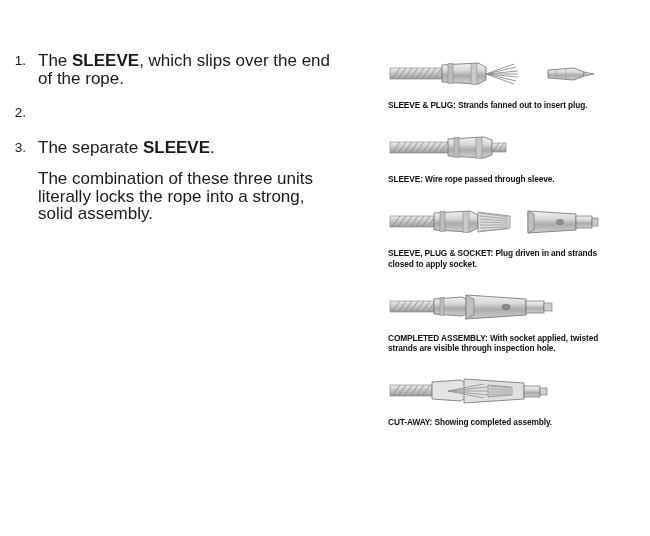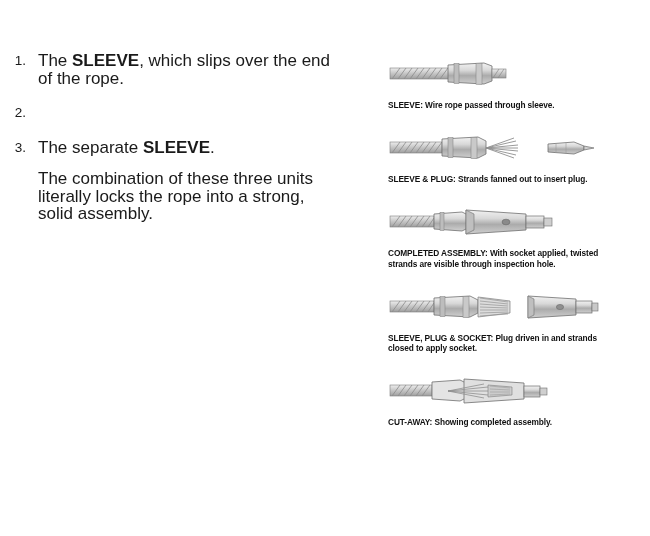--- a/index.html
+++ b/index.html
@@ -108,20 +108,59 @@
     <div class="list-item">
       <div class="list-num">3.</div>
       <div class="list-body"><span>The separate </span><b>SLEEVE</b><span>.</span>
         <div class="sub-para">The combination of these three units literally locks the rope into a strong, solid assembly.</div>
       </div>
     </div>
 
   </div>
 
   <div class="fig-col">
+
+    <div class="fig">
+      <div class="fig-art">
+        <svg width="240" height="44" viewBox="0 0 240 44">
+
+          <rect x="2" y="14" width="52" height="11" fill="url(#rg1)" stroke="#7d7d7d" stroke-width="0.6"></rect>
+          <g stroke="#8a8a8a" stroke-width="0.8" fill="none">
+            <path d="M4 25 L12 14"></path>
+              <path d="M10 25 L18 14"></path>
+              <path d="M16 25 L24 14"></path>
+            <path d="M22 25 L30 14"></path>
+              <path d="M28 25 L36 14"></path>
+              <path d="M34 25 L42 14"></path>
+            <path d="M40 25 L48 14"></path>
+              <path d="M46 25 L54 14"></path>
+          </g>
+
+          <path d="M54 11 L90 9 L98 13 L98 26 L90 30 L54 28 Z" fill="url(#mg1)" stroke="#6e6e6e" stroke-width="0.8"></path>
+          <rect x="60" y="9.6" width="5" height="20" fill="#bdbdbd" stroke="#7d7d7d" stroke-width="0.5"></rect>
+          <rect x="83" y="9.3" width="6" height="21" fill="#c9c9c9" stroke="#7d7d7d" stroke-width="0.5"></rect>
+
+          <g stroke="#8f8f8f" stroke-width="0.9" fill="none">
+            <path d="M98 20 L126 10"></path>
+              <path d="M98 20 L128 13"></path>
+              <path d="M98 20 L130 17"></path>
+            <path d="M98 20 L130 20"></path>
+              <path d="M98 20 L130 23"></path>
+              <path d="M98 20 L128 27"></path>
+            <path d="M98 20 L126 30"></path>
+          </g>
+
+          <path d="M160 16 L186 14 L196 18 L196 22 L186 26 L160 24 Z" fill="url(#mg1)" stroke="#6e6e6e" stroke-width="0.8"></path>
+          <path d="M196 18 L206 20 L196 22 Z" fill="#cfcfcf" stroke="#6e6e6e" stroke-width="0.7"></path>
+          <line x1="168" y1="15" x2="168" y2="25" stroke="#9a9a9a" stroke-width="0.6"></line>
+          <line x1="178" y1="14.6" x2="178" y2="25.4" stroke="#9a9a9a" stroke-width="0.6"></line>
+        </svg>
+      </div>
+      <div class="fig-cap"><span class="lbl">SLEEVE &amp; PLUG:</span> <span class="txt">Strands fanned out to insert plug.</span></div>
+    </div>
 
     <div class="fig">
       <div class="fig-art">
         <svg width="240" height="44" viewBox="0 0 240 44">
           <defs>
             <linearGradient id="mg1" x1="0" y1="0" x2="0" y2="1">
               <stop offset="0%" stop-color="#f2f2f2"></stop>
               <stop offset="35%" stop-color="#d8d8d8"></stop>
               <stop offset="60%" stop-color="#ababab"></stop>
               <stop offset="100%" stop-color="#cfcfcf"></stop>
@@ -157,87 +196,20 @@
           </g>
         </svg>
       </div>
       <div class="fig-cap"><span class="lbl">SLEEVE:</span> <span class="txt">Wire rope passed through sleeve.</span></div>
     </div>
 
     <div class="fig">
       <div class="fig-art">
         <svg width="240" height="44" viewBox="0 0 240 44">
 
-          <rect x="2" y="14" width="52" height="11" fill="url(#rg1)" stroke="#7d7d7d" stroke-width="0.6"></rect>
-          <g stroke="#8a8a8a" stroke-width="0.8" fill="none">
-            <path d="M4 25 L12 14"></path>
-              <path d="M10 25 L18 14"></path>
-              <path d="M16 25 L24 14"></path>
-            <path d="M22 25 L30 14"></path>
-              <path d="M28 25 L36 14"></path>
-              <path d="M34 25 L42 14"></path>
-            <path d="M40 25 L48 14"></path>
-              <path d="M46 25 L54 14"></path>
-          </g>
-
-          <path d="M54 11 L90 9 L98 13 L98 26 L90 30 L54 28 Z" fill="url(#mg1)" stroke="#6e6e6e" stroke-width="0.8"></path>
-          <rect x="60" y="9.6" width="5" height="20" fill="#bdbdbd" stroke="#7d7d7d" stroke-width="0.5"></rect>
-          <rect x="83" y="9.3" width="6" height="21" fill="#c9c9c9" stroke="#7d7d7d" stroke-width="0.5"></rect>
-
-          <g stroke="#8f8f8f" stroke-width="0.9" fill="none">
-            <path d="M98 20 L126 10"></path>
-              <path d="M98 20 L128 13"></path>
-              <path d="M98 20 L130 17"></path>
-            <path d="M98 20 L130 20"></path>
-              <path d="M98 20 L130 23"></path>
-              <path d="M98 20 L128 27"></path>
-            <path d="M98 20 L126 30"></path>
-          </g>
-
-          <path d="M160 16 L186 14 L196 18 L196 22 L186 26 L160 24 Z" fill="url(#mg1)" stroke="#6e6e6e" stroke-width="0.8"></path>
-          <path d="M196 18 L206 20 L196 22 Z" fill="#cfcfcf" stroke="#6e6e6e" stroke-width="0.7"></path>
-          <line x1="168" y1="15" x2="168" y2="25" stroke="#9a9a9a" stroke-width="0.6"></line>
-          <line x1="178" y1="14.6" x2="178" y2="25.4" stroke="#9a9a9a" stroke-width="0.6"></line>
-        </svg>
-      </div>
-      <div class="fig-cap"><span class="lbl">SLEEVE &amp; PLUG:</span> <span class="txt">Strands fanned out to insert plug.</span></div>
-    </div>
-
-    <div class="fig">
-      <div class="fig-art">
-        <svg width="240" height="44" viewBox="0 0 240 44">
-
-          <rect x="2" y="14" width="44" height="11" fill="url(#rg1)" stroke="#7d7d7d" stroke-width="0.6"></rect>
-          <g stroke="#8a8a8a" stroke-width="0.8" fill="none">
-            <path d="M4 25 L12 14"></path>
-              <path d="M10 25 L18 14"></path>
-              <path d="M16 25 L24 14"></path>
-            <path d="M22 25 L30 14"></path>
-              <path d="M28 25 L36 14"></path>
-              <path d="M34 25 L42 14"></path>
-            <path d="M40 25 L46 16"></path>
-          </g>
-
-          <path d="M46 12 L74 10 L80 13 L80 26 L74 29 L46 27 Z" fill="url(#mg1)" stroke="#6e6e6e" stroke-width="0.8"></path>
-          <rect x="52" y="10.4" width="4" height="18" fill="#bdbdbd" stroke="#7d7d7d" stroke-width="0.5"></rect>
-
-          <path d="M78 8 L138 12 L138 28 L78 32 Z" fill="url(#mg1)" stroke="#6e6e6e" stroke-width="0.8"></path>
-          <path d="M78 8 L86 12 L86 28 L78 32 Z" fill="#bfbfbf" stroke="#6e6e6e" stroke-width="0.6"></path>
-          <ellipse cx="118" cy="20" rx="4" ry="2.8" fill="#8a8a8a" stroke="#666" stroke-width="0.6"></ellipse>
-          <rect x="138" y="14" width="18" height="12" fill="url(#mg1)" stroke="#6e6e6e" stroke-width="0.7"></rect>
-          <rect x="156" y="16" width="8" height="8" fill="#cfcfcf" stroke="#6e6e6e" stroke-width="0.6"></rect>
-        </svg>
-      </div>
-      <div class="fig-cap"><span class="lbl">COMPLETED ASSEMBLY:</span> <span class="txt">With socket applied, twisted strands are visible through inspection hole.</span></div>
-    </div>
-
-    <div class="fig">
-      <div class="fig-art">
-        <svg width="240" height="44" viewBox="0 0 240 44">
-
           <rect x="2" y="14" width="44" height="11" fill="url(#rg1)" stroke="#7d7d7d" stroke-width="0.6"></rect>
           <g stroke="#8a8a8a" stroke-width="0.8" fill="none">
             <path d="M4 25 L12 14"></path>
               <path d="M10 25 L18 14"></path>
               <path d="M16 25 L24 14"></path>
             <path d="M22 25 L30 14"></path>
               <path d="M28 25 L36 14"></path>
               <path d="M34 25 L42 14"></path>
             <path d="M40 25 L46 16"></path>
           </g>
@@ -264,20 +236,48 @@
           <rect x="204" y="16" width="6" height="8" fill="#c9c9c9" stroke="#6e6e6e" stroke-width="0.6"></rect>
         </svg>
       </div>
       <div class="fig-cap"><span class="lbl">SLEEVE, PLUG &amp; SOCKET:</span> <span class="txt">Plug driven in and strands closed to apply socket.</span></div>
     </div>
 
     <div class="fig">
       <div class="fig-art">
         <svg width="240" height="44" viewBox="0 0 240 44">
 
+          <rect x="2" y="14" width="44" height="11" fill="url(#rg1)" stroke="#7d7d7d" stroke-width="0.6"></rect>
+          <g stroke="#8a8a8a" stroke-width="0.8" fill="none">
+            <path d="M4 25 L12 14"></path>
+              <path d="M10 25 L18 14"></path>
+              <path d="M16 25 L24 14"></path>
+            <path d="M22 25 L30 14"></path>
+              <path d="M28 25 L36 14"></path>
+              <path d="M34 25 L42 14"></path>
+            <path d="M40 25 L46 16"></path>
+          </g>
+
+          <path d="M46 12 L74 10 L80 13 L80 26 L74 29 L46 27 Z" fill="url(#mg1)" stroke="#6e6e6e" stroke-width="0.8"></path>
+          <rect x="52" y="10.4" width="4" height="18" fill="#bdbdbd" stroke="#7d7d7d" stroke-width="0.5"></rect>
+
+          <path d="M78 8 L138 12 L138 28 L78 32 Z" fill="url(#mg1)" stroke="#6e6e6e" stroke-width="0.8"></path>
+          <path d="M78 8 L86 12 L86 28 L78 32 Z" fill="#bfbfbf" stroke="#6e6e6e" stroke-width="0.6"></path>
+          <ellipse cx="118" cy="20" rx="4" ry="2.8" fill="#8a8a8a" stroke="#666" stroke-width="0.6"></ellipse>
+          <rect x="138" y="14" width="18" height="12" fill="url(#mg1)" stroke="#6e6e6e" stroke-width="0.7"></rect>
+          <rect x="156" y="16" width="8" height="8" fill="#cfcfcf" stroke="#6e6e6e" stroke-width="0.6"></rect>
+        </svg>
+      </div>
+      <div class="fig-cap"><span class="lbl">COMPLETED ASSEMBLY:</span> <span class="txt">With socket applied, twisted strands are visible through inspection hole.</span></div>
+    </div>
+
+    <div class="fig">
+      <div class="fig-art">
+        <svg width="240" height="44" viewBox="0 0 240 44">
+
           <rect x="2" y="14" width="42" height="11" fill="url(#rg1)" stroke="#7d7d7d" stroke-width="0.6"></rect>
           <g stroke="#8a8a8a" stroke-width="0.8" fill="none">
             <path d="M4 25 L12 14"></path>
               <path d="M10 25 L18 14"></path>
               <path d="M16 25 L24 14"></path>
             <path d="M22 25 L30 14"></path>
               <path d="M28 25 L36 14"></path>
               <path d="M34 25 L42 14"></path>
           </g>
 

